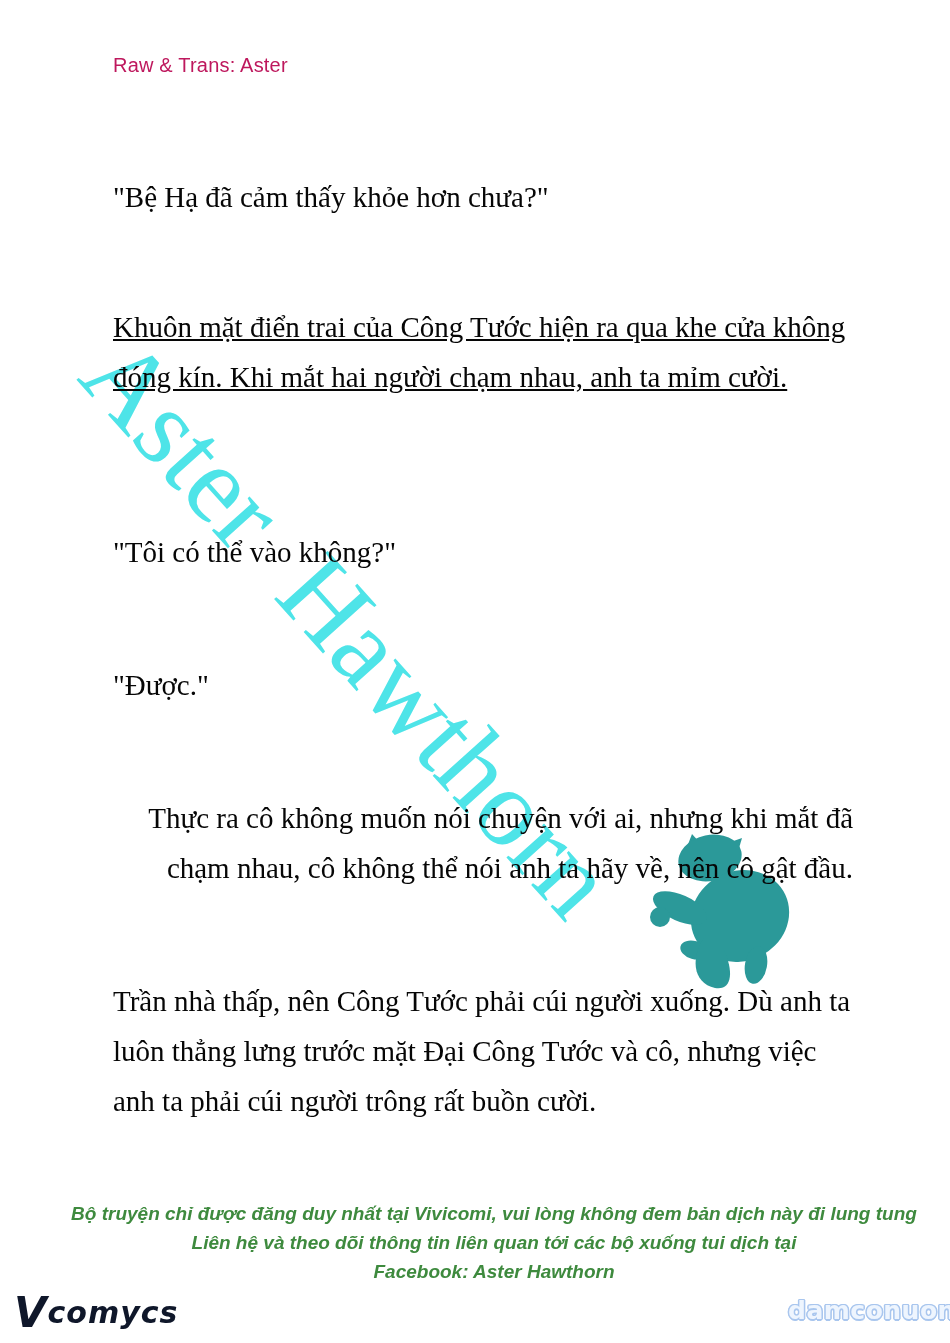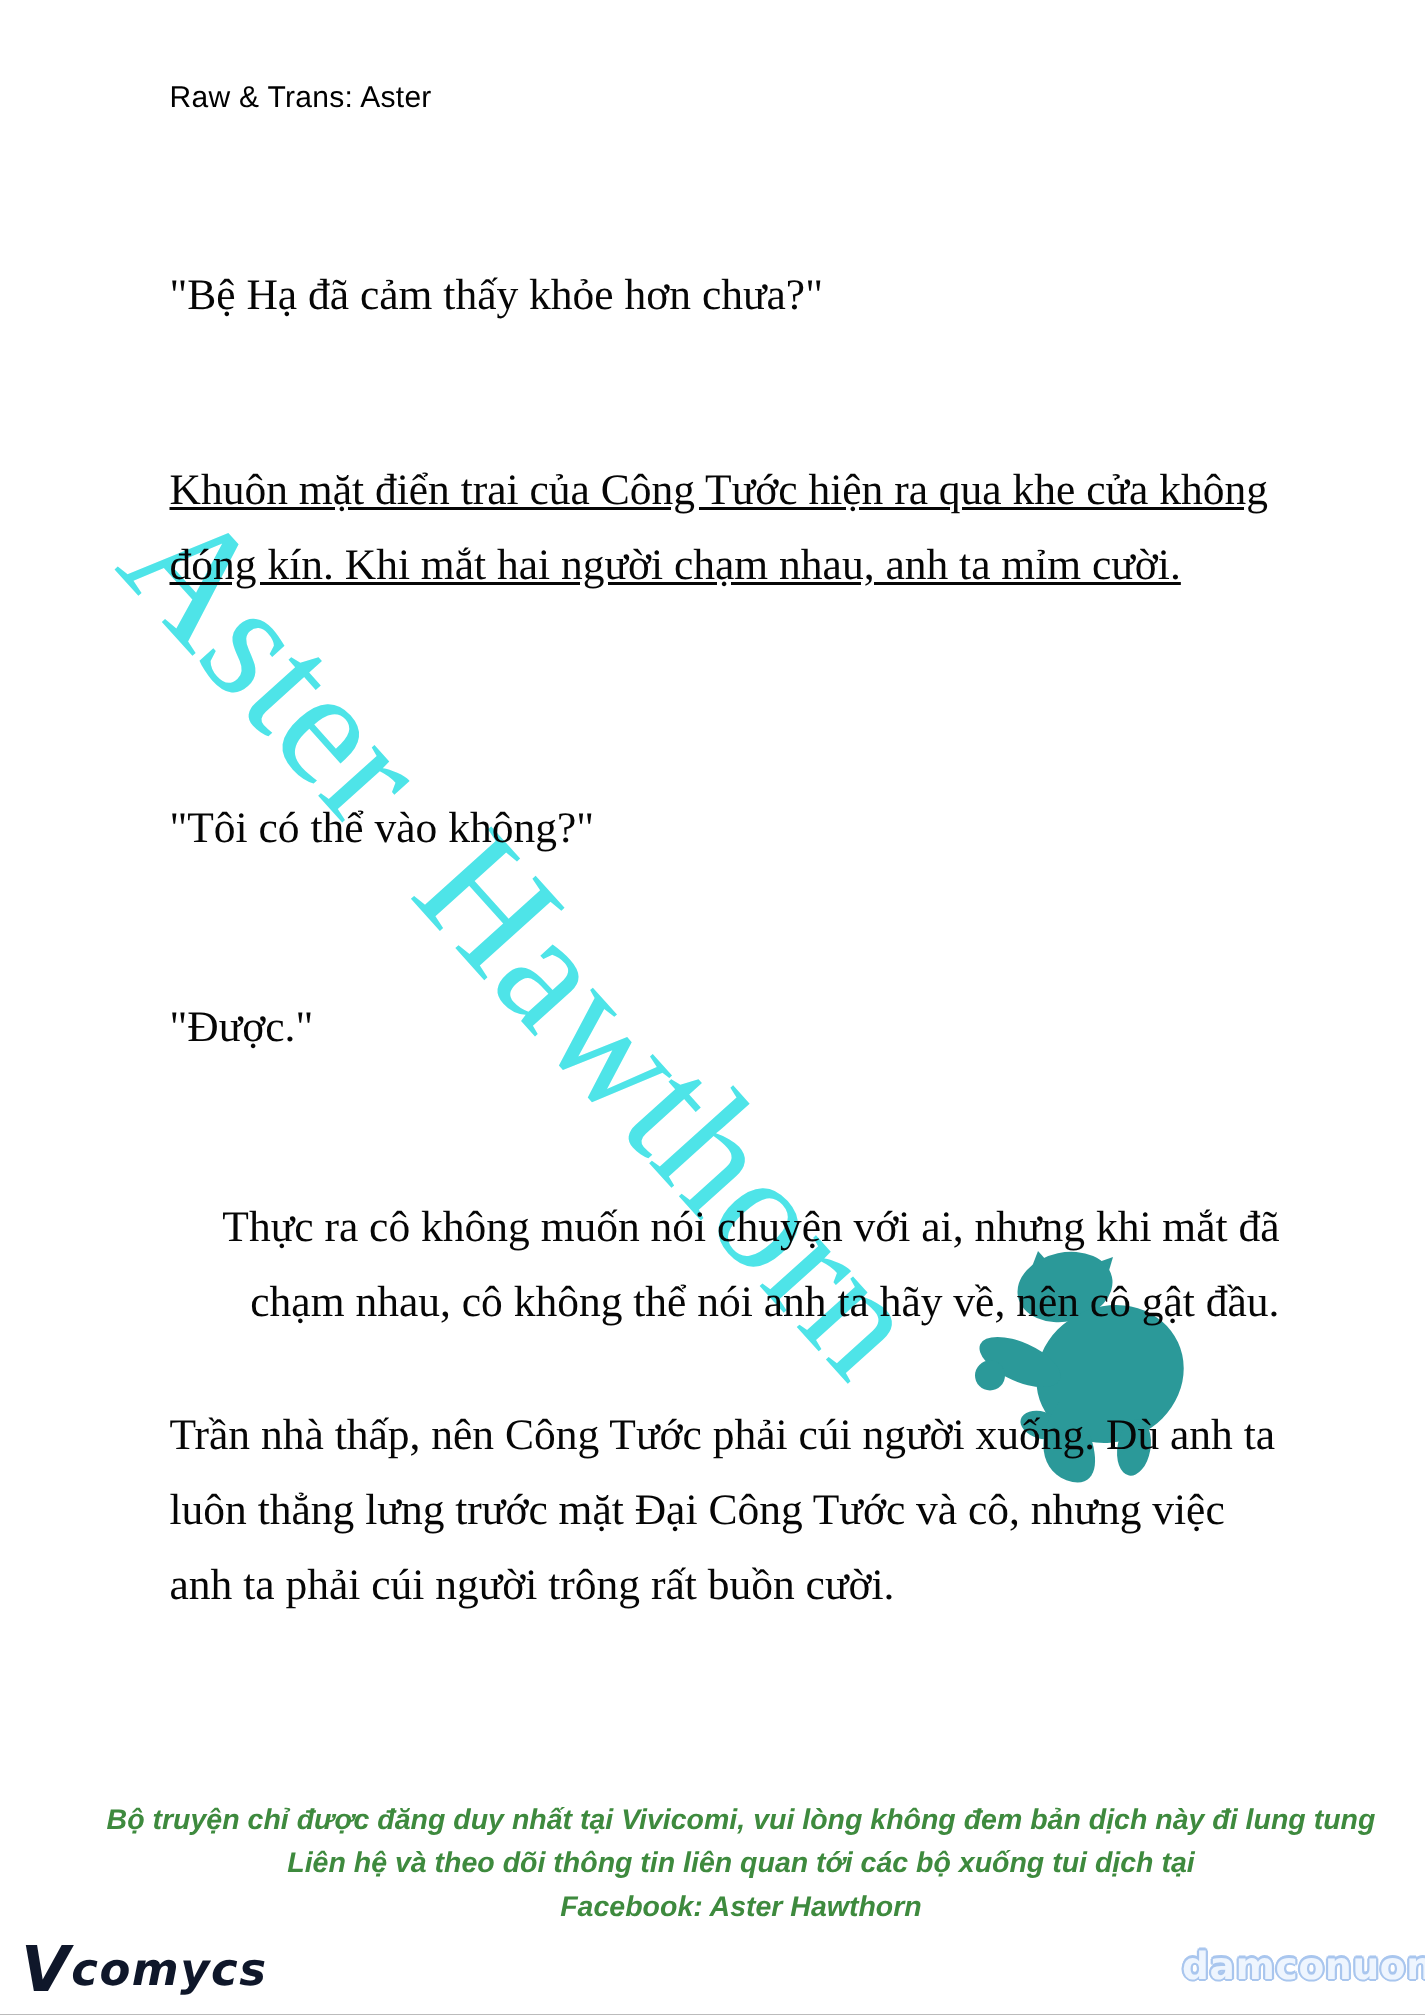--- a/index.html
+++ b/index.html
@@ -11,21 +11,21 @@
     background: #ffffff;
     overflow: hidden;
     font-family: "Liberation Serif", serif;
   }
   
   .credit {
     position: absolute;
     left: 113px; top: 54px;
     font-family: "Liberation Sans", sans-serif;
     font-size: 20px;
-    color: #000000;
+    color: #be185d;
     letter-spacing: 0.2px;
   }
   
   .watermark {
     position: absolute;
     left: 150px; top: 312px;
     font-family: "Liberation Serif", serif;
     font-size: 110px;
     color: #4ee4e8;
     white-space: nowrap;
@@ -54,21 +54,21 @@
     width: 740px;
     font-size: 29px;
     line-height: 50px;
     color: #060606;
   }
   .p1 { top: 172px; }
   .p2 { top: 302px; text-decoration: underline; }
   .p3 { top: 527px; }
   .p4 { top: 660px; }
   .p5 { top: 793px; text-align: right; }
-  .p6 { top: 932px; }
+  .p6 { top: 976px; }
   
   .footer {
     position: absolute;
     left: 0; top: 1199px;
     width: 950px;
     text-align: center;
     font-family: "Liberation Sans", sans-serif;
     font-style: italic;
     font-weight: bold;
     font-size: 19px;

